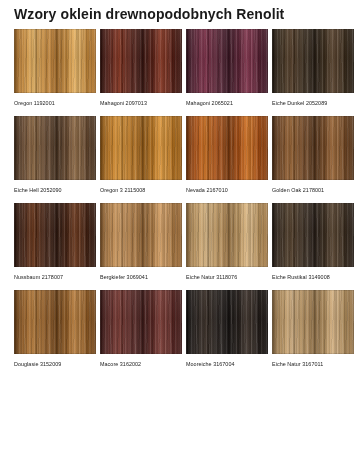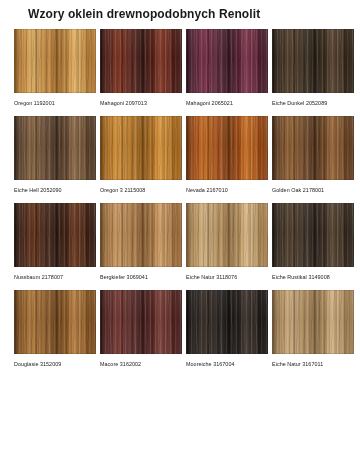--- a/index.html
+++ b/index.html
@@ -9,25 +9,25 @@
   }
   body {
     width: 360px;
     height: 466px;
     font-family: "Liberation Sans", sans-serif;
     overflow: hidden;
     position: relative;
   }
 
   .page-title {
-    font-size: 12px;
+    font-size: 14px;
     font-weight: bold;
     color: #1a1a1a;
     letter-spacing: 0.1px;
-    padding: 9px 0 0 28px;
+    padding: 9px 0 0 14px;
     line-height: 11px;
   }
 
   .sample-grid {
     padding: 0 0 0 0;
   }
 
   .sample-row {
     display: flex;
     flex-direction: row;

